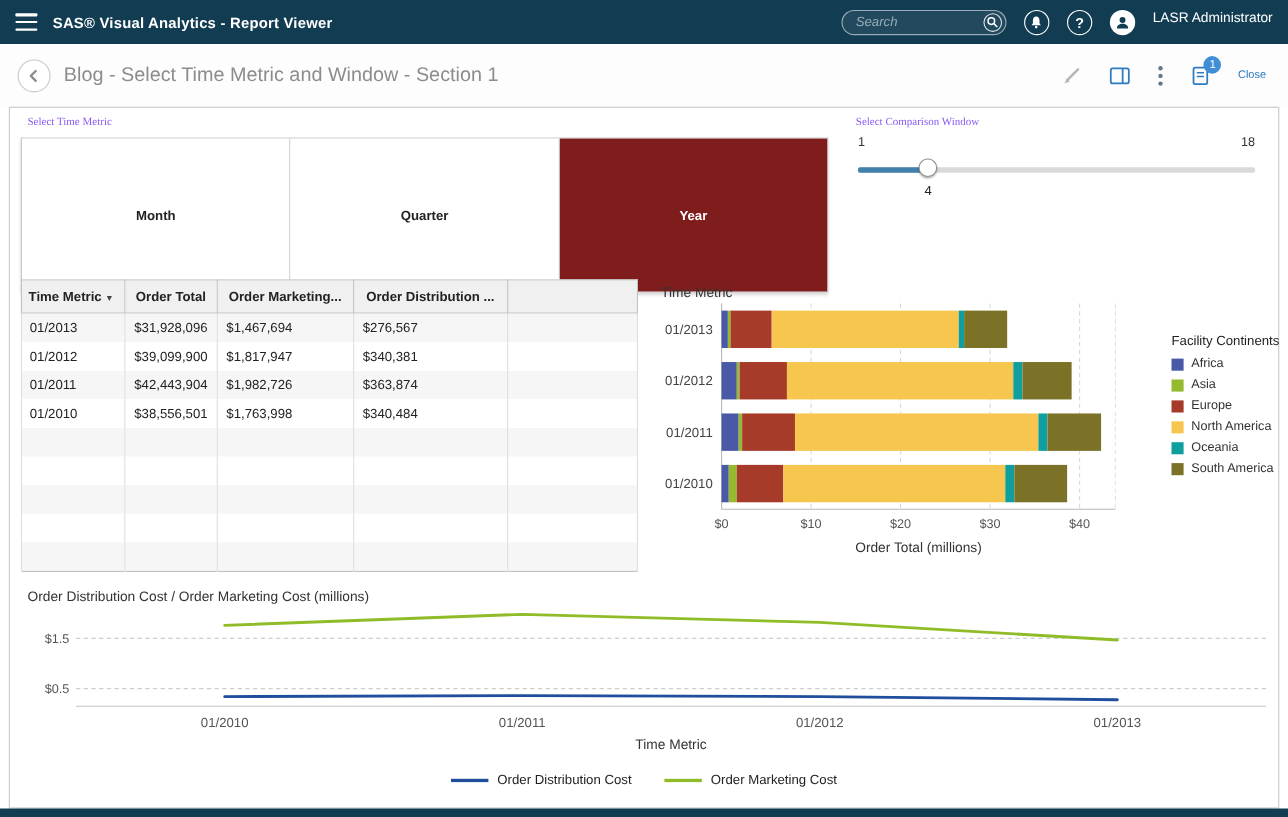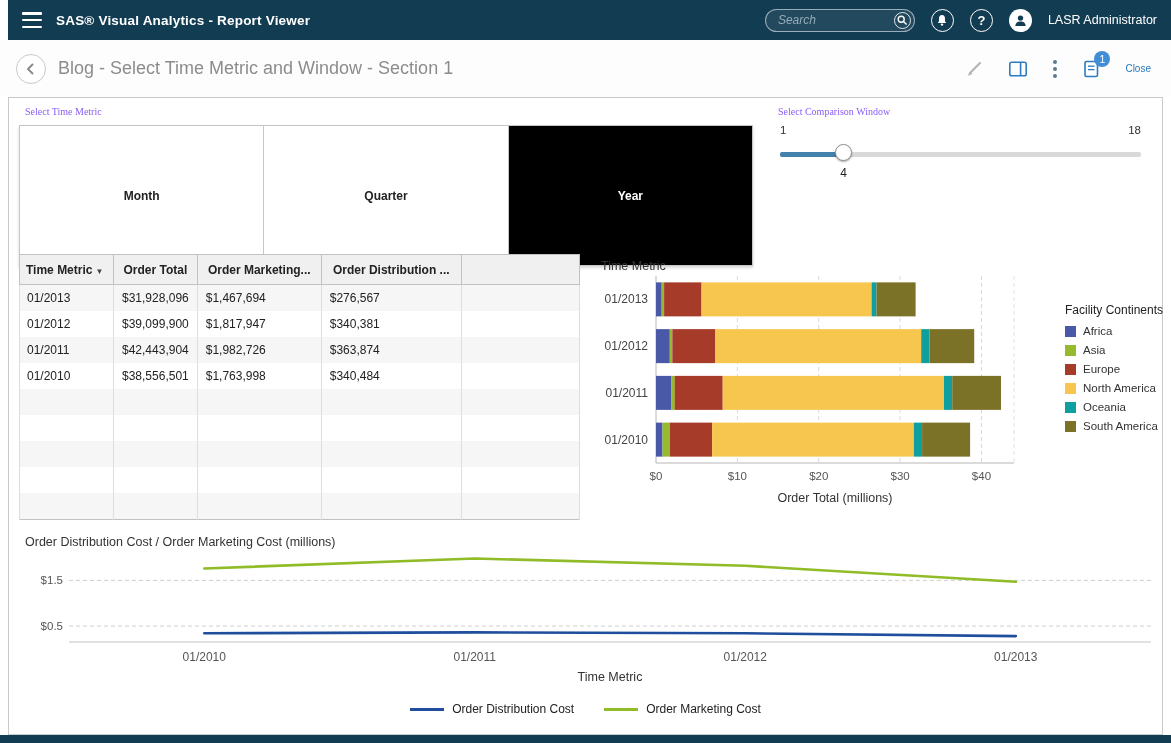--- a/index.html
+++ b/index.html
@@ -1,25 +1,25 @@
 <!DOCTYPE html>
 <html><head>
 <meta charset="utf-8">
 <style>
   html,body { margin:0; padding:0; background:#e9e9e9; }
   .screen { width:1171px; height:743px; position:relative; background:#fff;
     font-family:"Liberation Sans",sans-serif; overflow:hidden; margin:0 auto; }
 
   
-  .topbar { position:absolute; top:0; left:8px; right:0; height:40px; background:#123c52;
+  .topbar { position:absolute; top:0; left:0; right:0; height:40px; background:#123c52;
     display:flex; align-items:center; padding:0 14px; box-sizing:border-box; color:#fff; }
   .hamburger { width:20px; height:16px; display:flex; flex-direction:column; justify-content:space-between; cursor:pointer; }
   .hamburger span { display:block; height:2.5px; background:#fff; border-radius:1px; }
   .app-title { margin-left:14px; font-size:13.5px; font-weight:700; letter-spacing:.2px; }
-  .topbar-right { margin-left:auto; display:flex; align-items:center; gap:16px; }
+  .topbar-right { margin-left:auto; display:flex; align-items:flex-start; gap:16px; }
   .search-pill { width:150px; height:23px; border:1px solid rgba(255,255,255,.55); border-radius:12px;
     display:flex; align-items:center; background:rgba(255,255,255,.07); padding:0 3px 0 10px; box-sizing:border-box; }
   .search-pill input { flex:1; min-width:0; background:transparent; border:none; outline:none;
     color:#fff; font-size:12px; font-family:inherit; }
   .search-pill input::placeholder { color:#97adba; font-style:italic; }
   .search-circle { width:17px; height:17px; border:1px solid rgba(255,255,255,.85); border-radius:50%;
     display:flex; align-items:center; justify-content:center; box-sizing:border-box; cursor:pointer; flex:none; }
   .ring-icon { width:23px; height:23px; border:1.5px solid #fff; border-radius:50%;
     display:flex; align-items:center; justify-content:center; box-sizing:border-box; cursor:pointer; }
   .q-mark { font-size:13px; font-weight:700; color:#fff; line-height:1; }
@@ -46,21 +46,21 @@
     border:1px solid #c9c9c9; background:#fff; box-sizing:border-box; }
   .section-label { position:absolute; font-size:10px; color:#8b5cf6; white-space:nowrap;font-family:Liberation Serif, serif; }
   #tm-label { left:16px; top:8px; }
   #cw-label { left:769px; top:8px; }
 
   .btn-group { position:absolute; left:10px; top:27px; width:734px; height:141px; display:flex;
     border:1px solid #c6c6c6; box-sizing:border-box; background:#fff; box-shadow:0 2px 3px rgba(0,0,0,.16); }
   .tm-btn { flex:1; border:none; border-right:1px solid #c6c6c6; background:#fff;
     font-family:"Liberation Sans",sans-serif; font-size:12px; font-weight:700; color:#222; cursor:pointer; }
   .tm-btn:last-child { border-right:none; }
-  .tm-btn.selected { background:#000000; color:#fff; }
+  .tm-btn.selected { background:#7f1d1d; color:#fff; }
 
   .slider { position:absolute; left:771px; top:26px; width:361px; height:60px; }
   .s-min,.s-max { position:absolute; top:0; font-size:11.5px; color:#333; }
   .s-min { left:0; } .s-max { right:0; }
   .s-track { position:absolute; left:0; right:0; top:28px; height:5px; background:#d9d9d9; border-radius:2px; cursor:pointer; }
   .s-fill { height:100%; background:#4381ad; border-radius:2px 0 0 2px; }
   .s-handle { position:absolute; top:20px; width:17px; height:17px; background:#fff; border:1px solid #8f8f8f;
     border-radius:50%; box-shadow:0 1px 2px rgba(0,0,0,.35); box-sizing:border-box; cursor:pointer; }
   .s-value { position:absolute; top:42px; font-size:12px; color:#222; transform:translateX(-50%); }
 

